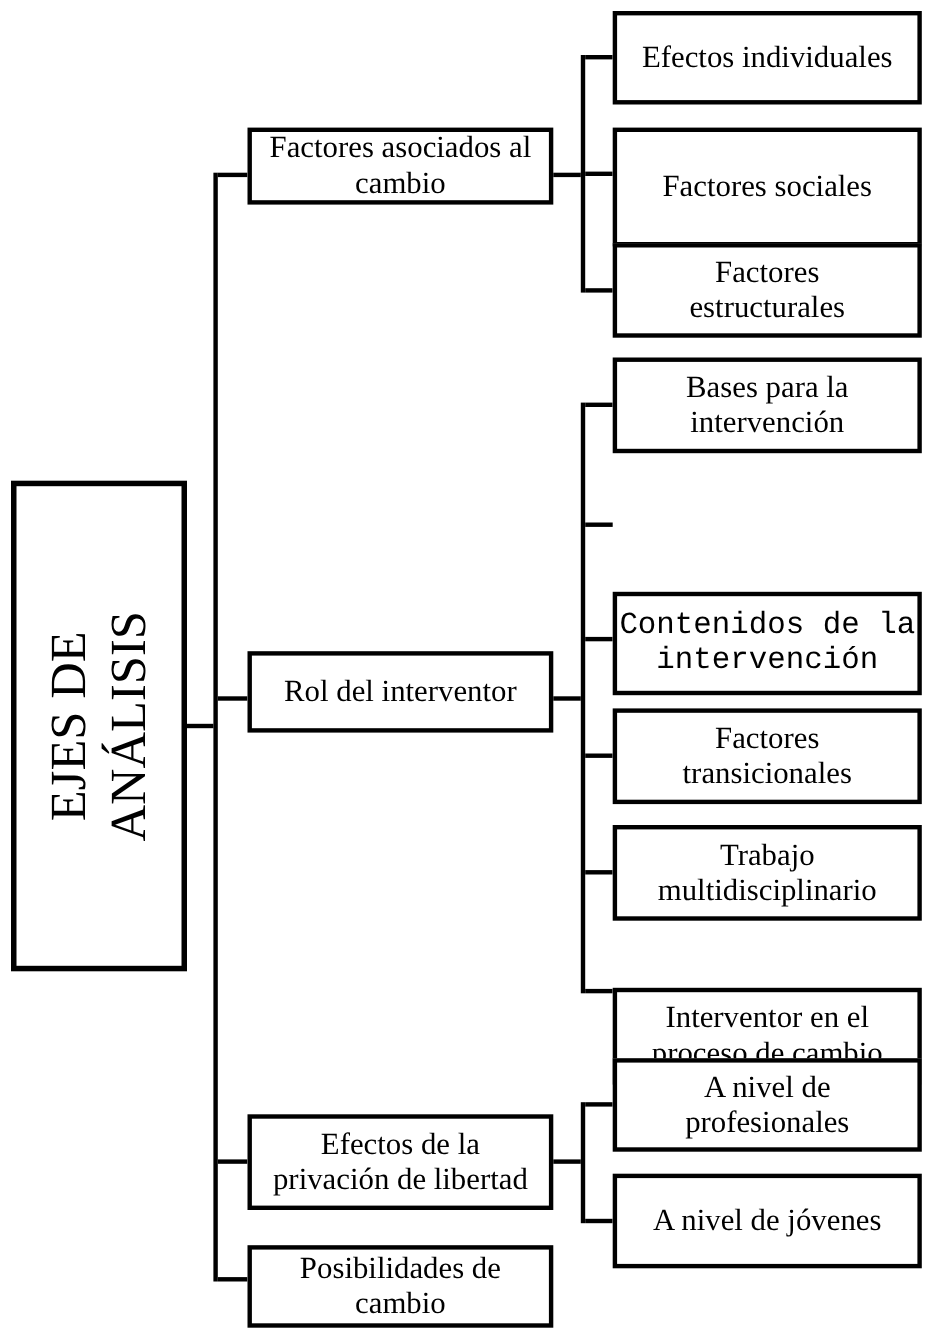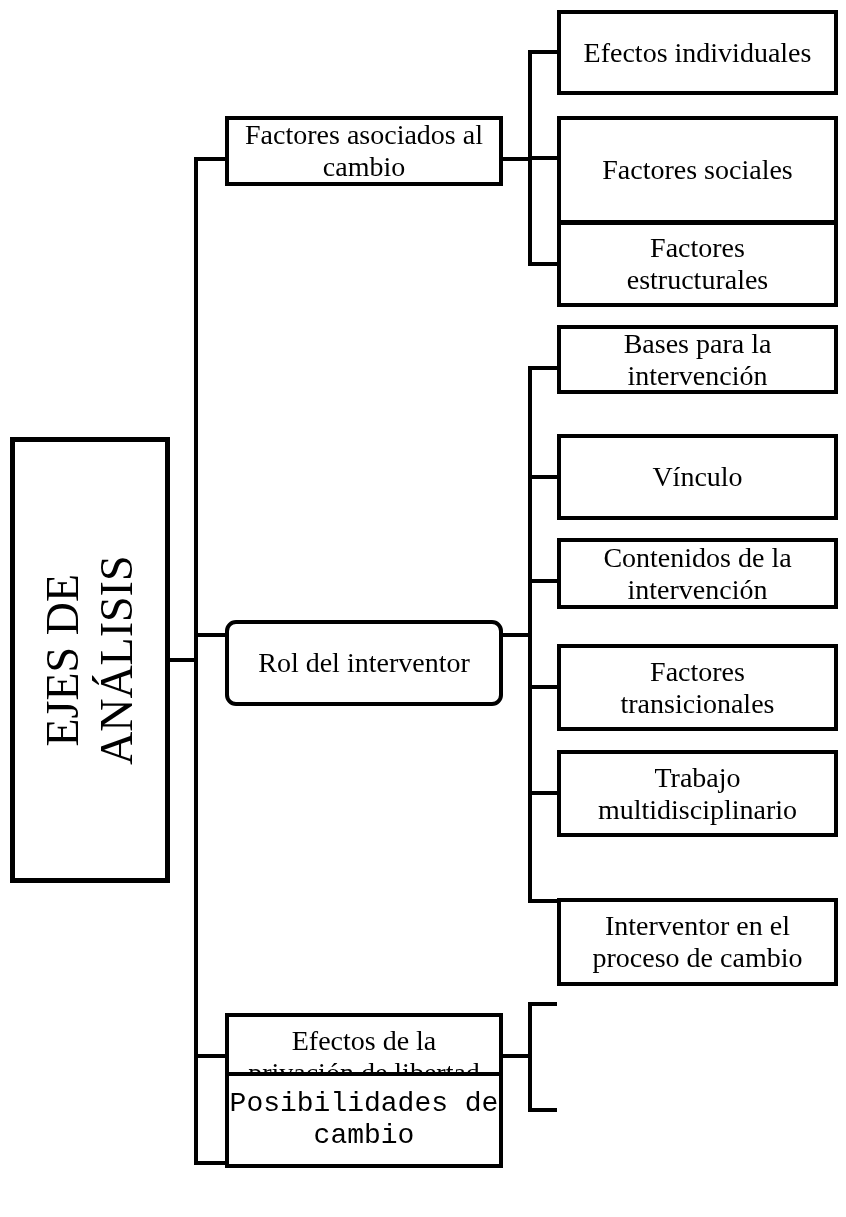--- a/index.html
+++ b/index.html
@@ -68,28 +68,28 @@
   <div class="line" style="left:194px; top:157px; width:4px; height:1008px;"></div>
   <div class="line" style="left:198px; top:157px; width:27px; height:4px;"></div>
   <div class="line" style="left:198px; top:633px; width:27px; height:4px;"></div>
   <div class="line" style="left:198px; top:1054px; width:27px; height:4px;"></div>
   <div class="line" style="left:198px; top:1161px; width:27px; height:4px;"></div>
 
   <div class="box col2" style="top:116px; height:70px;">
     <span class="label">Factores asociados al
 cambio</span>
   </div>
-  <div class="box col2" style="top:620px; height:86px;border-radius:11px;">
+  <div class="box col2" style="top:592px; height:74px;">
     <span class="label">Rol del interventor</span>
   </div>
   <div class="box col2" style="top:1013px; height:87px;">
     <span class="label">Efectos de la
 privación de libertad</span>
   </div>
-  <div class="box col2" style="top:1072px; height:96px;font-family:Liberation Mono, monospace;">
+  <div class="box col2" style="top:1132px; height:75px;">
     <span class="label">Posibilidades de
 cambio</span>
   </div>
 
   <div class="line" style="left:503px; top:157px; width:25px; height:4px;"></div>
   <div class="line" style="left:528px; top:50px; width:4px; height:216px;"></div>
   <div class="line" style="left:532px; top:50px; width:25px; height:4px;"></div>
   <div class="line" style="left:532px; top:156px; width:25px; height:4px;"></div>
   <div class="line" style="left:532px; top:262px; width:25px; height:4px;"></div>
 
@@ -106,28 +106,25 @@
 
   <div class="line" style="left:503px; top:633px; width:25px; height:4px;"></div>
   <div class="line" style="left:528px; top:366px; width:4px; height:537px;"></div>
   <div class="line" style="left:532px; top:366px; width:25px; height:4px;"></div>
   <div class="line" style="left:532px; top:475px; width:25px; height:4px;"></div>
   <div class="line" style="left:532px; top:579px; width:25px; height:4px;"></div>
   <div class="line" style="left:532px; top:685px; width:25px; height:4px;"></div>
   <div class="line" style="left:532px; top:791px; width:25px; height:4px;"></div>
   <div class="line" style="left:532px; top:899px; width:25px; height:4px;"></div>
 
-  <div class="box col3" style="top:325px; height:69px;">
+  <div class="box col3" style="top:325px; height:87px;">
     <span class="label">Bases para la
 intervención</span>
   </div>
-  <div class="box col3" style="top:434px; height:86px;">
-    <span class="label">Vínculo</span>
-  </div>
-  <div class="box col3" style="top:538px; height:71px;">
+  <div class="box col3" style="top:538px; height:94px;font-family:Liberation Mono, monospace;">
     <span class="label">Contenidos de la
 intervención</span>
   </div>
   <div class="box col3" style="top:644px; height:87px;">
     <span class="label">Factores
 transicionales</span>
   </div>
   <div class="box col3" style="top:750px; height:87px;">
     <span class="label">Trabajo
 multidisciplinario</span>
@@ -135,14 +132,21 @@
   <div class="box col3" style="top:898px; height:88px;">
     <span class="label">Interventor en el
 proceso de cambio</span>
   </div>
 
   <div class="line" style="left:503px; top:1054px; width:25px; height:4px;"></div>
   <div class="line" style="left:528px; top:1002px; width:4px; height:110px;"></div>
   <div class="line" style="left:532px; top:1002px; width:25px; height:4px;"></div>
   <div class="line" style="left:532px; top:1108px; width:25px; height:4px;"></div>
 
+  <div class="box col3" style="top:962px; height:85px;">
+    <span class="label">A nivel de
+profesionales</span>
+  </div>
+  <div class="box col3" style="top:1067px; height:86px;">
+    <span class="label">A nivel de jóvenes</span>
+  </div>
 
 </div>
 
 </body></html>

